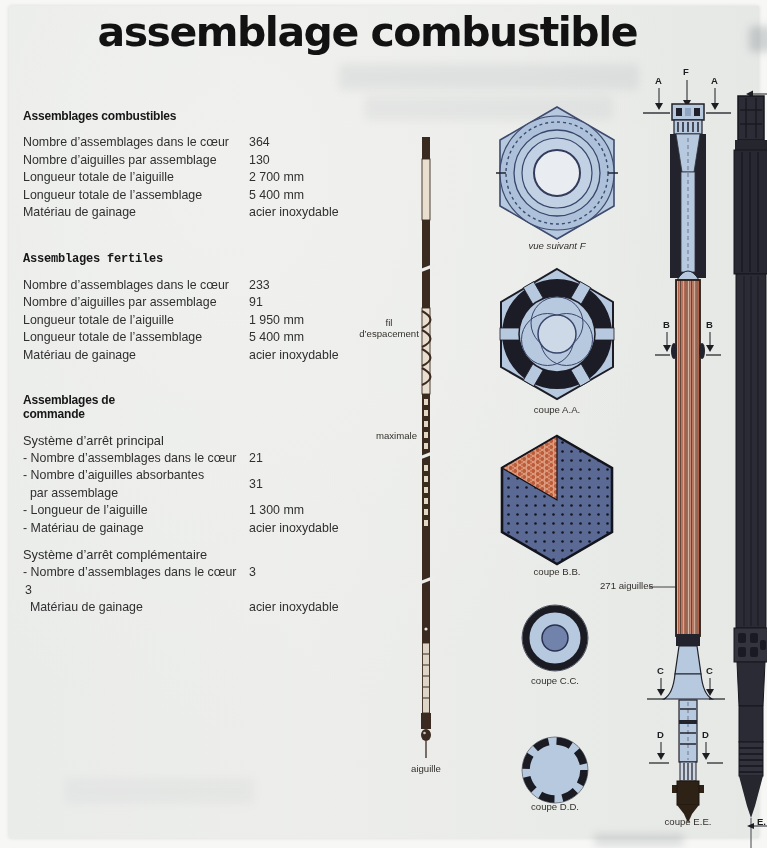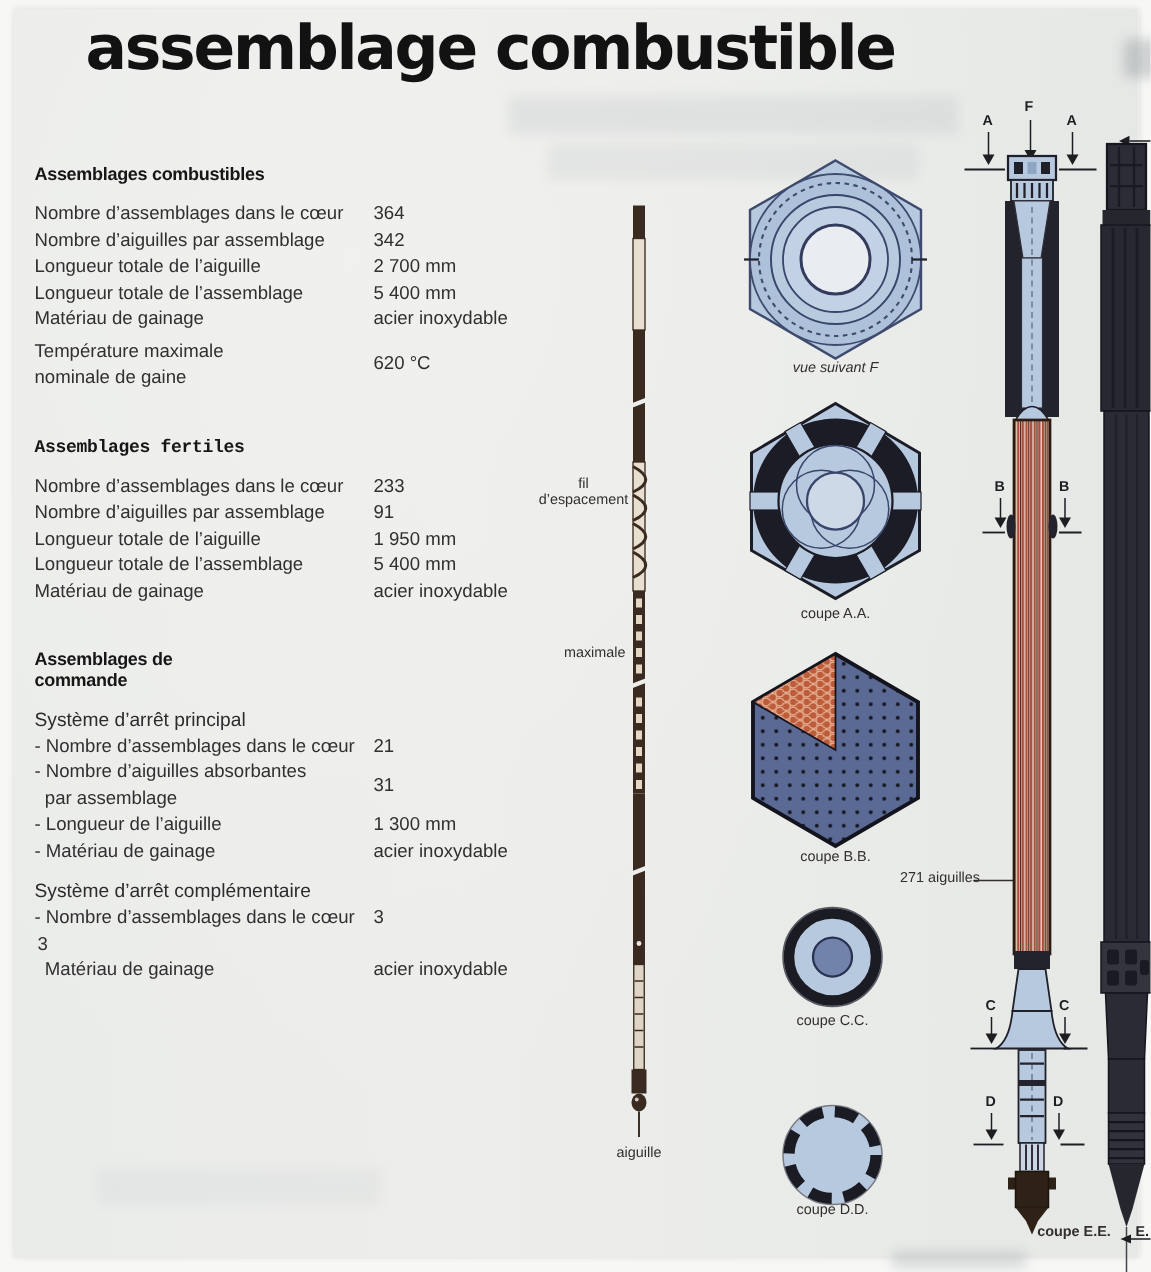--- a/index.html
+++ b/index.html
@@ -11,21 +11,21 @@
   }
   .page{
     position:absolute;left:9px;top:6px;width:750px;height:832px;
     background:
       radial-gradient(ellipse at 30% 20%, #f0f1ee 0%, rgba(240,241,238,0) 60%),
       linear-gradient(90deg,#eaecea 0%, #edeeeb 40%, #e9ebe8 75%, #e6e8e6 100%);
     box-shadow:0 0 4px rgba(0,0,0,.12);
   }
   .ghost{position:absolute;background:#8d95a0;filter:blur(4px);border-radius:4px;pointer-events:none;}
   .title{
-    position:absolute;left:48px;top:2px;width:580px;margin:0;text-align:left;
+    position:absolute;left:48px;top:2px;width:580px;margin:0;text-align:right;
     font-family:"DejaVu Sans",sans-serif;font-weight:bold;font-size:41px;letter-spacing:-1.5px;
     color:#121212;
   }
   
   .specs{position:absolute;left:14px;top:104px;width:322px;}
   .specs h2{
     font-size:12px;margin:0 0 11px 0;letter-spacing:-.2px;color:#161616;
     line-height:1.1;white-space:pre-line;font-weight:bold;
   }
   .specs .gap1{margin-top:31px;font-family:Liberation Mono, monospace;}
@@ -55,38 +55,33 @@
 
   <div class="specs">
 
     <h2>Assemblages combustibles</h2>
     <div class="row">
         <span class="lab">Nombre d’assemblages dans le cœur</span>
         <span class="val">364</span>
       </div>
     <div class="row">
         <span class="lab">Nombre d’aiguilles par assemblage</span>
-        <span class="val">342</span>
+        <span class="val">130</span>
       </div>
     <div class="row">
         <span class="lab">Longueur totale de l’aiguille</span>
         <span class="val">2 700 mm</span>
       </div>
     <div class="row">
         <span class="lab">Longueur totale de l’assemblage</span>
         <span class="val">5 400 mm</span>
       </div>
     <div class="row">
         <span class="lab">Matériau de gainage</span>
         <span class="val">acier inoxydable</span>
-      </div>
-    <div class="row" style="margin-top:4px">
-        <span class="lab">Température maximale
-nominale de gaine</span>
-        <span class="val">620 °C</span>
       </div>
 
     <h2 class="gap1">Assemblages fertiles</h2>
     <div class="row">
         <span class="lab">Nombre d’assemblages dans le cœur</span>
         <span class="val">233</span>
       </div>
     <div class="row">
         <span class="lab">Nombre d’aiguilles par assemblage</span>
         <span class="val">91</span>
@@ -378,21 +373,21 @@
   <div class="dlab c" style="left:350px;top:311px;width:60px;">fil
 d’espacement</div>
   <div class="dlab r" style="left:366px;top:424px;width:42px;">maximale</div>
   <div class="dlab c" style="left:394px;top:757px;width:46px;">aiguille</div>
   <div class="dlab c" style="left:505px;top:234px;width:86px;font-style:italic;">vue suivant F</div>
   <div class="dlab c" style="left:505px;top:398px;width:86px;">coupe A.A.</div>
   <div class="dlab c" style="left:505px;top:560px;width:86px;">coupe B.B.</div>
   <div class="dlab" style="left:591px;top:574px;width:70px;">271 aiguilles</div>
   <div class="dlab c" style="left:503px;top:669px;width:86px;">coupe C.C.</div>
   <div class="dlab c" style="left:503px;top:795px;width:86px;">coupe D.D.</div>
-  <div class="dlab c" style="left:676px;top:810px;width:62px;font-weight:bold;">coupe E.E.</div>
+  <div class="dlab c" style="left:648px;top:810px;width:62px;">coupe E.E.</div>
 
   <span class="mk" style="left:674px;top:60px;">F</span>
   <span class="mk" style="left:646px;top:69px;">A</span>
   <span class="mk" style="left:702px;top:69px;">A</span>
   <span class="mk" style="left:654px;top:313px;">B</span>
   <span class="mk" style="left:697px;top:313px;">B</span>
   <span class="mk" style="left:648px;top:659px;">C</span>
   <span class="mk" style="left:697px;top:659px;">C</span>
   <span class="mk" style="left:648px;top:723px;">D</span>
   <span class="mk" style="left:693px;top:723px;">D</span>

